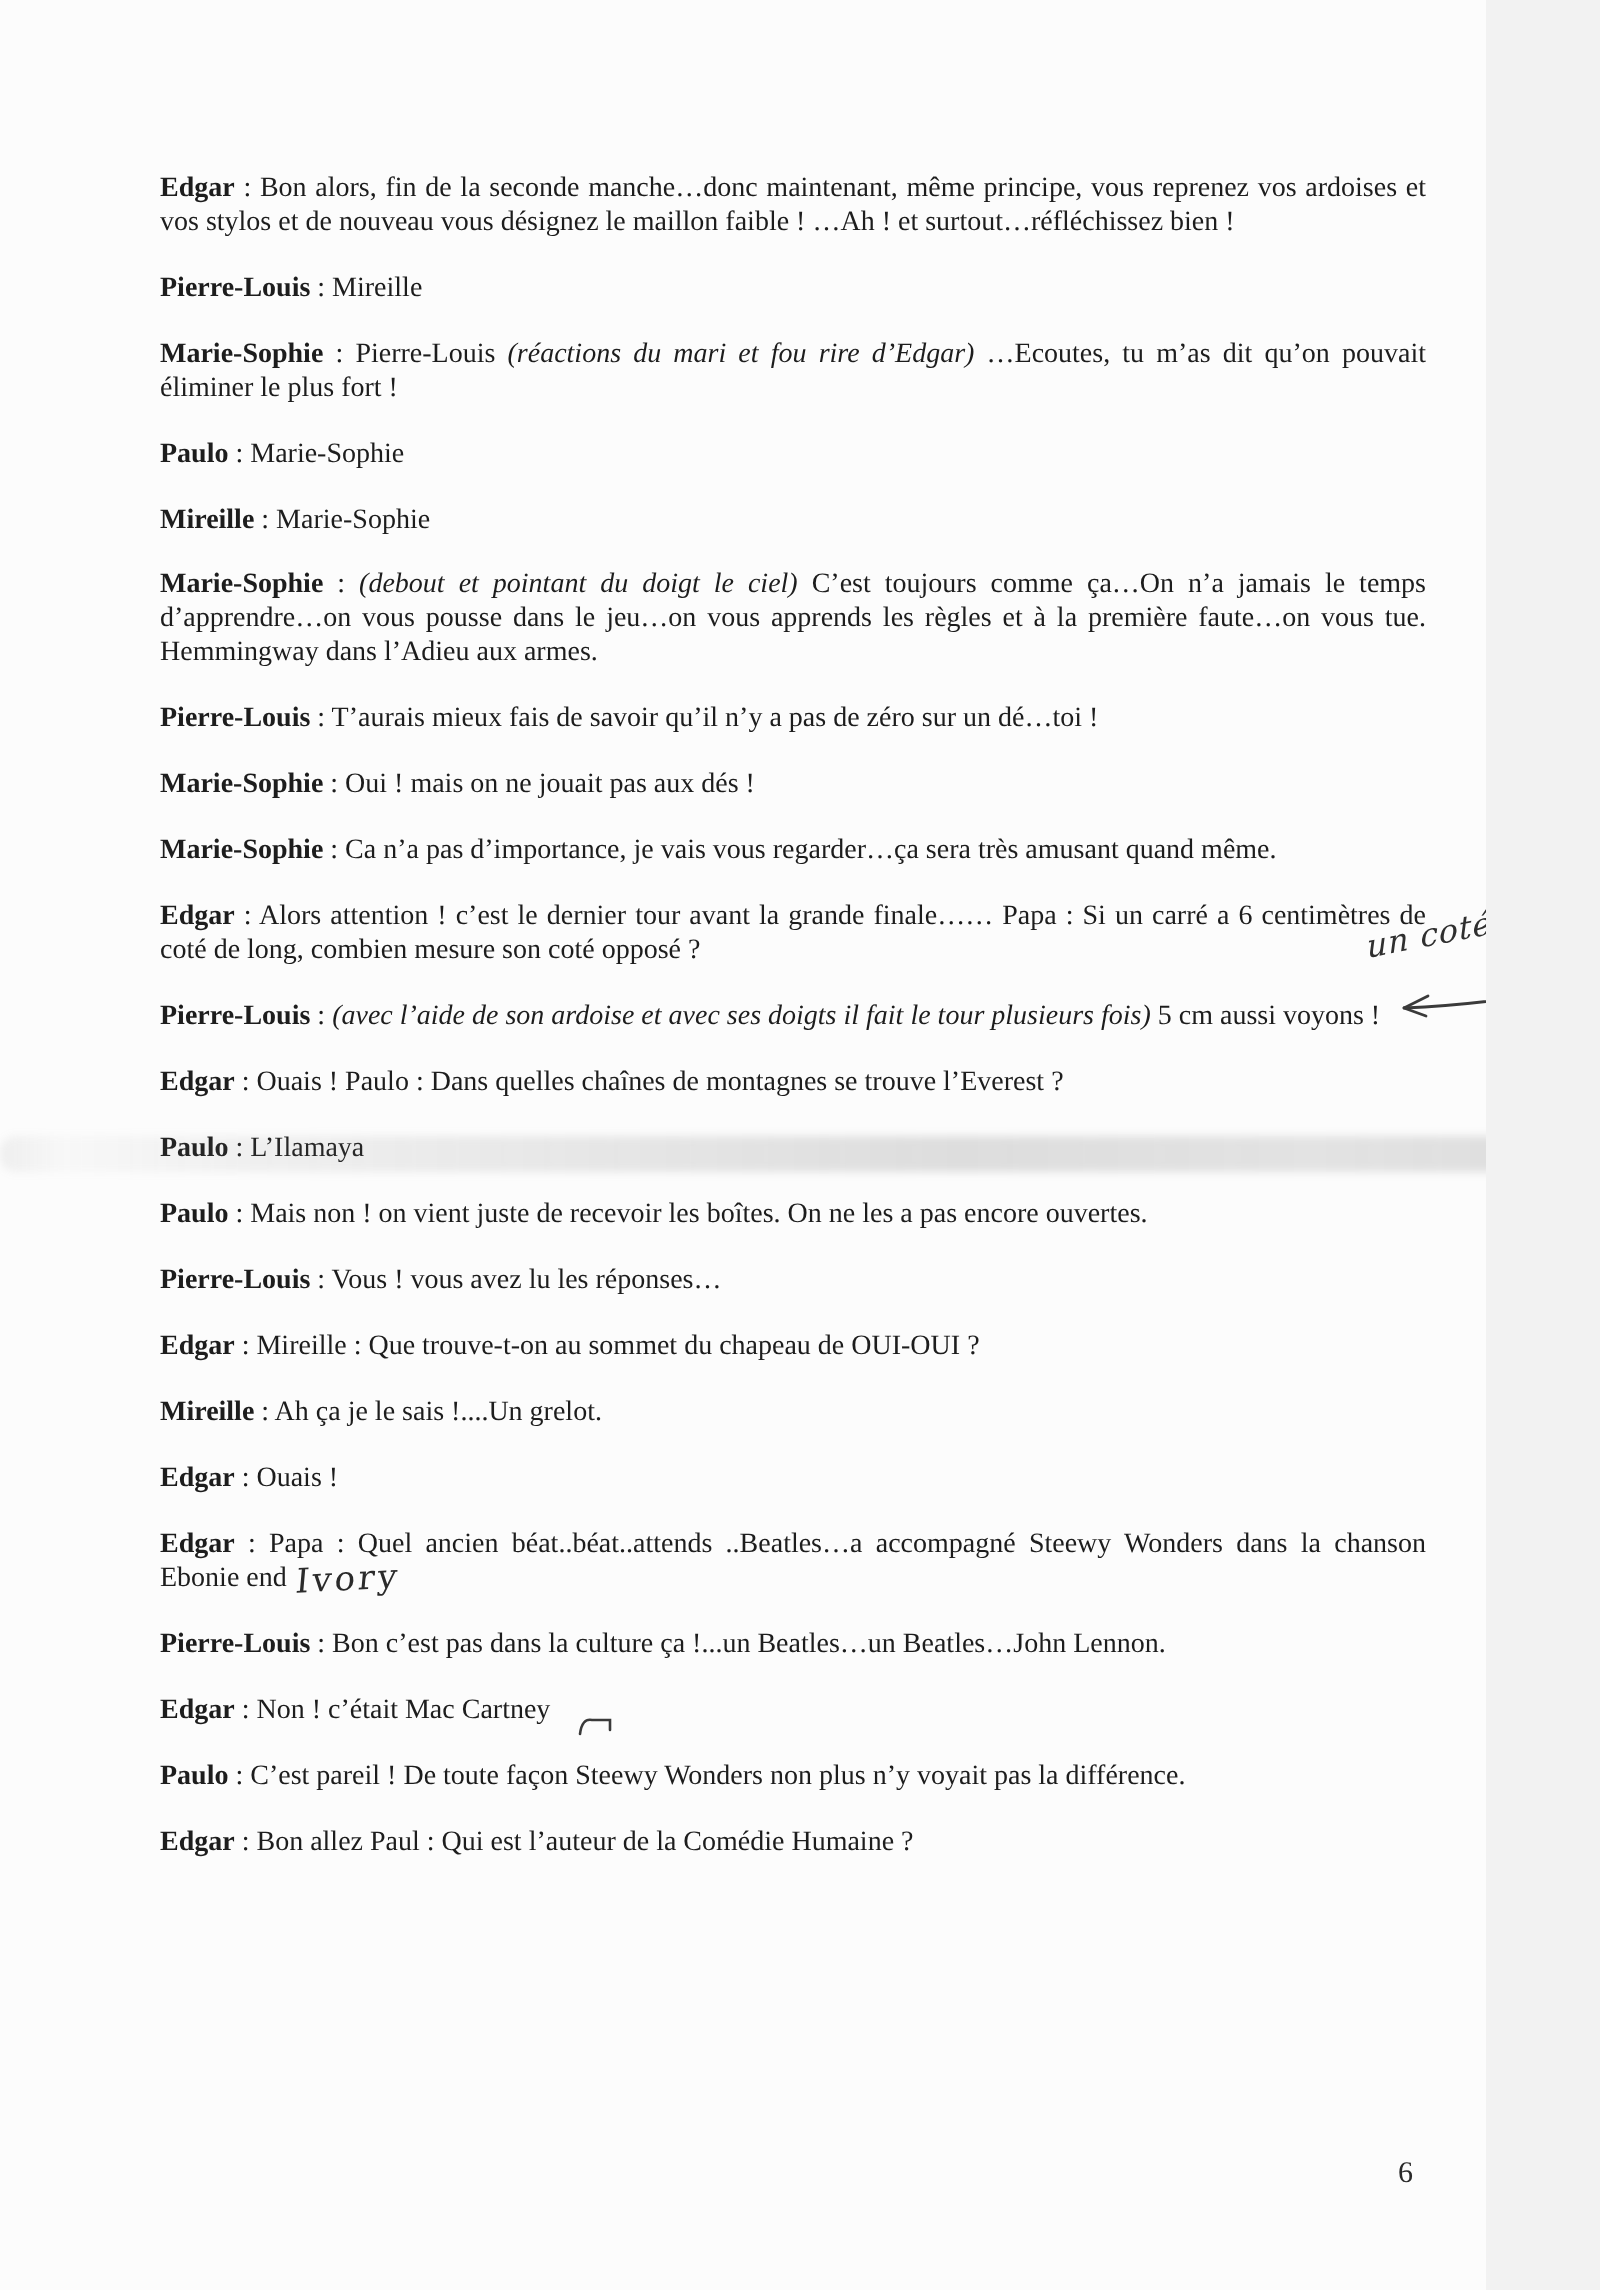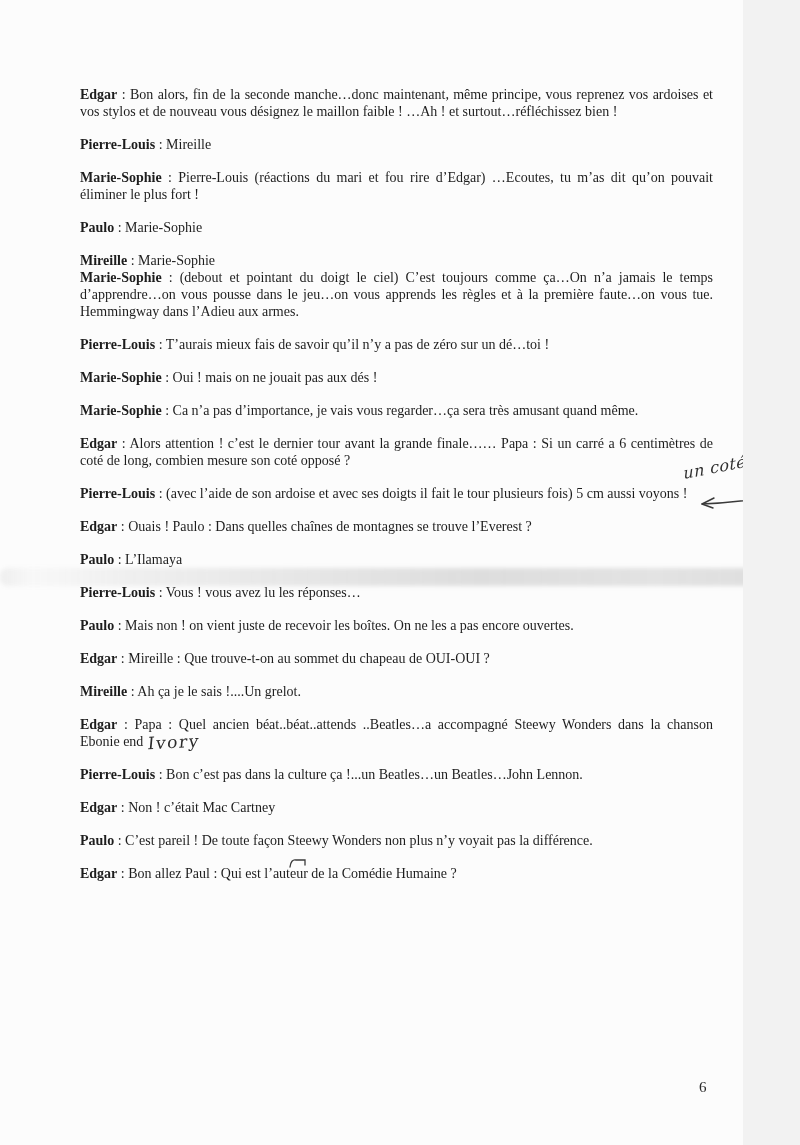--- a/index.html
+++ b/index.html
@@ -19,23 +19,23 @@
     position:absolute;
     left:80px;top:86px;
     width:633px;
     font-size:14px;
     line-height:17px;
     text-align:justify;
   }
   .content p{
     margin:0 0 16px 0;
   }
-  .content p.no-gap{margin-bottom:0;}
+  .content p.no-gap{margin-bottom:15px;}
   .b{font-weight:bold;}
-  .i{}
+  .i{font-style:italic;}
   .hw{
     display:inline-block;
     font-family:"DejaVu Serif", serif;
     font-size:17px;
     line-height:14px;
     color:#2b2b2b;
     transform:skewX(-8deg) rotate(-3deg);
     letter-spacing:1.5px;
     margin-left:5px;
     vertical-align:-2px;
@@ -96,24 +96,25 @@
       <p><span class="b">Paulo</span><span> : Marie-Sophie</span></p>
       <p class="no-gap"><span class="b">Mireille</span><span> : Marie-Sophie</span></p>
       <p><span class="b">Marie-Sophie</span><span> : </span><span class="i">(debout et pointant du doigt le ciel)</span><span> C’est toujours comme ça…On n’a jamais le temps d’apprendre…on vous pousse dans le jeu…on vous apprends les règles et à la première faute…on vous tue. Hemmingway dans l’Adieu aux armes.</span></p>
       <p><span class="b">Pierre-Louis</span><span> : T’aurais mieux fais de savoir qu’il n’y a pas de zéro sur un dé…toi !</span></p>
       <p><span class="b">Marie-Sophie</span><span> : Oui ! mais on ne jouait pas aux dés !</span></p>
       <p><span class="b">Marie-Sophie</span><span> : Ca n’a pas d’importance, je vais vous regarder…ça sera très amusant quand même.</span></p>
       <p><span class="b">Edgar</span><span> : Alors attention ! c’est le dernier tour avant la grande finale…… Papa : Si un carré a 6 centimètres de coté de long, combien mesure son coté opposé ?</span></p>
       <p><span class="b">Pierre-Louis</span><span> : </span><span class="i">(avec l’aide de son ardoise et avec ses doigts il fait le tour plusieurs fois)</span><span> 5 cm aussi voyons !</span></p>
       <p><span class="b">Edgar</span><span> : Ouais !  Paulo : Dans quelles chaînes de montagnes se trouve l’Everest ?</span></p>
       <p><span class="b">Paulo</span><span> : L’Ilamaya</span></p>
+      <p><span class="b">Paulo</span><span> : Mais non ! on vient juste de recevoir les boîtes. On ne les a pas encore ouvertes.</span></p>
       <p><span class="b">Pierre-Louis</span><span> : Vous ! vous avez lu les réponses…</span></p>
-      <p><span class="b">Paulo</span><span> : Mais non ! on vient juste de recevoir les boîtes. On ne les a pas encore ouvertes.</span></p>
       <p><span class="b">Edgar</span><span> : Mireille : Que trouve-t-on au sommet du chapeau de OUI-OUI ?</span></p>
       <p><span class="b">Mireille</span><span> : Ah ça je le sais !....Un grelot.</span></p>
+      <p><span class="b">Edgar</span><span> : Ouais !</span></p>
       <p><span class="b">Edgar</span><span> : Papa : Quel ancien béat..béat..attends ..Beatles…a accompagné Steewy Wonders dans la chanson Ebonie end</span><span class="hw">Ivory</span></p>
       <p><span class="b">Pierre-Louis</span><span> : Bon c’est pas dans la  culture ça !...un Beatles…un Beatles…John Lennon.</span></p>
       <p><span class="b">Edgar</span><span> : Non ! c’était Mac Cartney</span></p>
       <p><span class="b">Paulo</span><span> : C’est pareil ! De toute façon Steewy Wonders non plus n’y voyait pas la différence.</span></p>
       <p><span class="b">Edgar</span><span> : Bon allez Paul : Qui est l’auteur de la Comédie Humaine ?</span></p>
     </div>
 
   <div class="smudge"></div>
 
   <div class="annotation-insert">un coté de</div>

